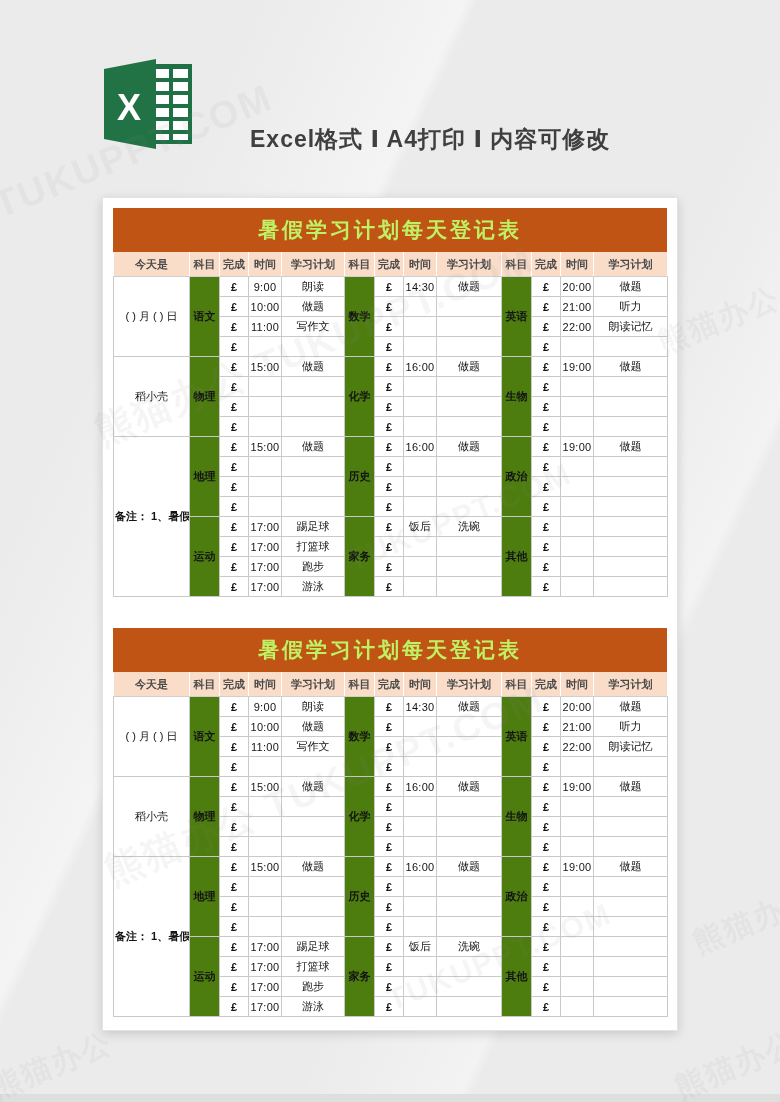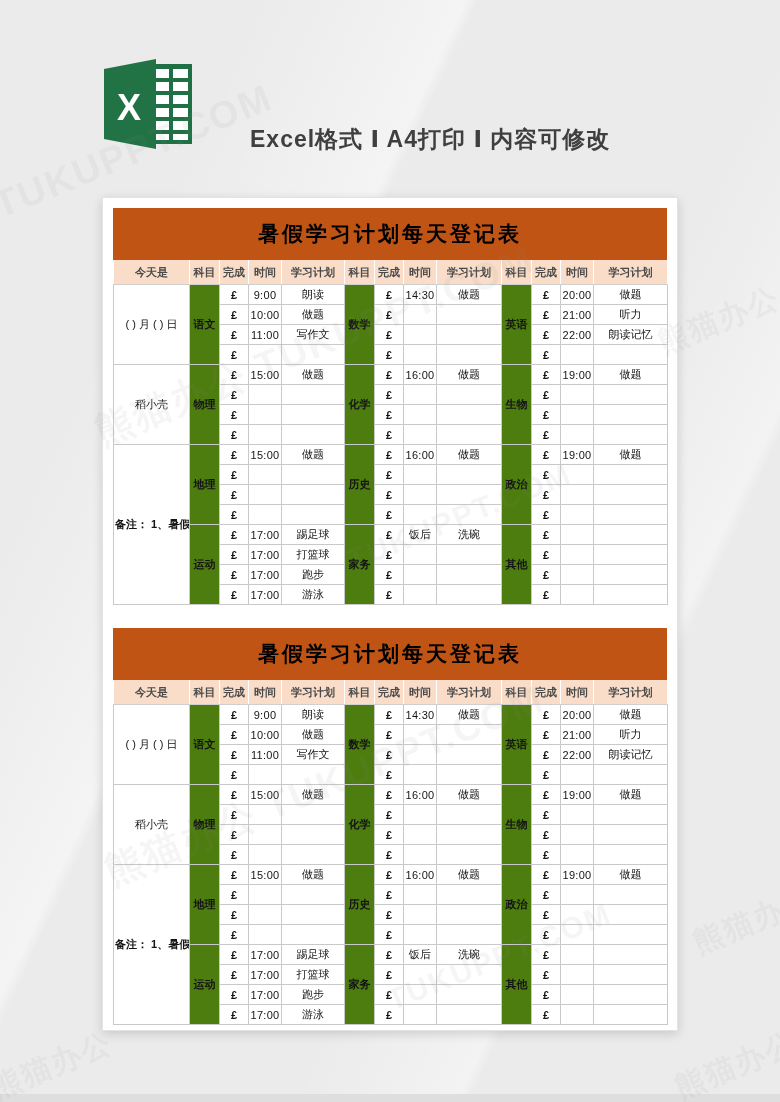--- a/index.html
+++ b/index.html
@@ -32,21 +32,21 @@
   
   .sheet{
     position:absolute;left:102px;top:197px;width:576px;height:834px;
     background:#ffffff;border:1px solid #e3e3e3;box-sizing:border-box;
     box-shadow:0 3px 10px rgba(0,0,0,.15);
   }
   .plan-table{position:absolute;left:10px;width:554px;}
   .plan-table.first{top:10px;}
   .plan-table.second{top:430px;}
   .tbl-title{
-    height:52px;background:#c05415;color:#000000;
+    height:44px;background:#c05415;color:#bef264;
     display:flex;align-items:center;justify-content:center;
     font-size:21px;font-weight:bold;letter-spacing:3px;text-align:center;
   }
   table.grid{width:554px;table-layout:fixed;border-collapse:collapse;border:1px solid #a8a8a8;}
   table.grid th{
     height:23px;background:#f9ddc9;color:#4a4a4a;
     font-size:11px;font-weight:bold;text-align:center;
     border-left:1px solid #ffffff;border-right:1px solid #ffffff;
     border-top:1px solid #f9ddc9;border-bottom:1px solid #cfcfcf;
     padding:0;overflow:hidden;

